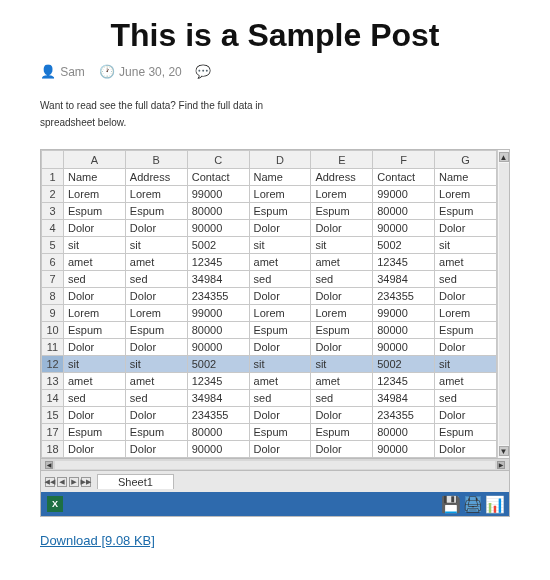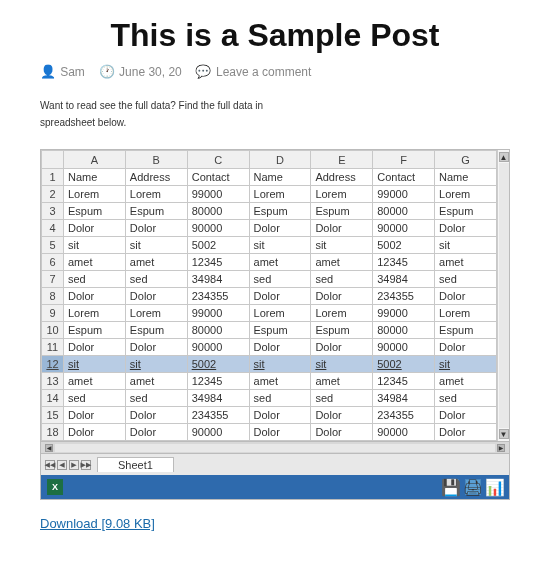--- a/index.html
+++ b/index.html
@@ -131,21 +131,20 @@
       background: #f0f0f0;
     }
     table.spreadsheet td.row-num {
       background: #f0f0f0;
       text-align: center;
       color: #444;
       width: 22px;
     }
     table.spreadsheet tr.highlighted td {
       background: #b8cce4;
-      text-decoration: underline;
     }
     table.spreadsheet tr.highlighted td.row-num {
       background: #9ab7d6;
     }
     .spreadsheet-wrapper {
       display: flex;
       overflow: hidden;
     }
     .spreadsheet-inner {
       flex: 1;
@@ -187,21 +186,20 @@
   <span class="meta-item">
     <span class="meta-icon">👤</span>
     <span>Sam</span>
   </span>
   <span class="meta-item">
     <span class="meta-icon">🕐</span>
     <span>June 30, 20</span>
   </span>
   <span class="meta-item">
     <span class="meta-icon">💬</span>
-    <span style="cursor:pointer;">Leave a comment</span>
   </span>
 </div>
 
 <div class="post-body">
   <span>Want to read see the full data? Find the full data in</span><br>
   <span>spreadsheet below.</span>
 </div>
 
 <div class="spreadsheet-container">
   <div class="spreadsheet-wrapper">
@@ -364,20 +362,30 @@
               <td class="row-num">15</td>
               <td>Dolor</td>
               <td>Dolor</td>
               <td>234355</td>
               <td>Dolor</td>
               <td>Dolor</td>
               <td>234355</td>
               <td>Dolor</td>
             </tr>
             <tr>
+              <td class="row-num">17</td>
+              <td>Espum</td>
+              <td>Espum</td>
+              <td>80000</td>
+              <td>Espum</td>
+              <td>Espum</td>
+              <td>80000</td>
+              <td>Espum</td>
+            </tr>
+            <tr>
               <td class="row-num">18</td>
               <td>Dolor</td>
               <td>Dolor</td>
               <td>90000</td>
               <td>Dolor</td>
               <td>Dolor</td>
               <td>90000</td>
               <td>Dolor</td>
             </tr>
           </tbody>

